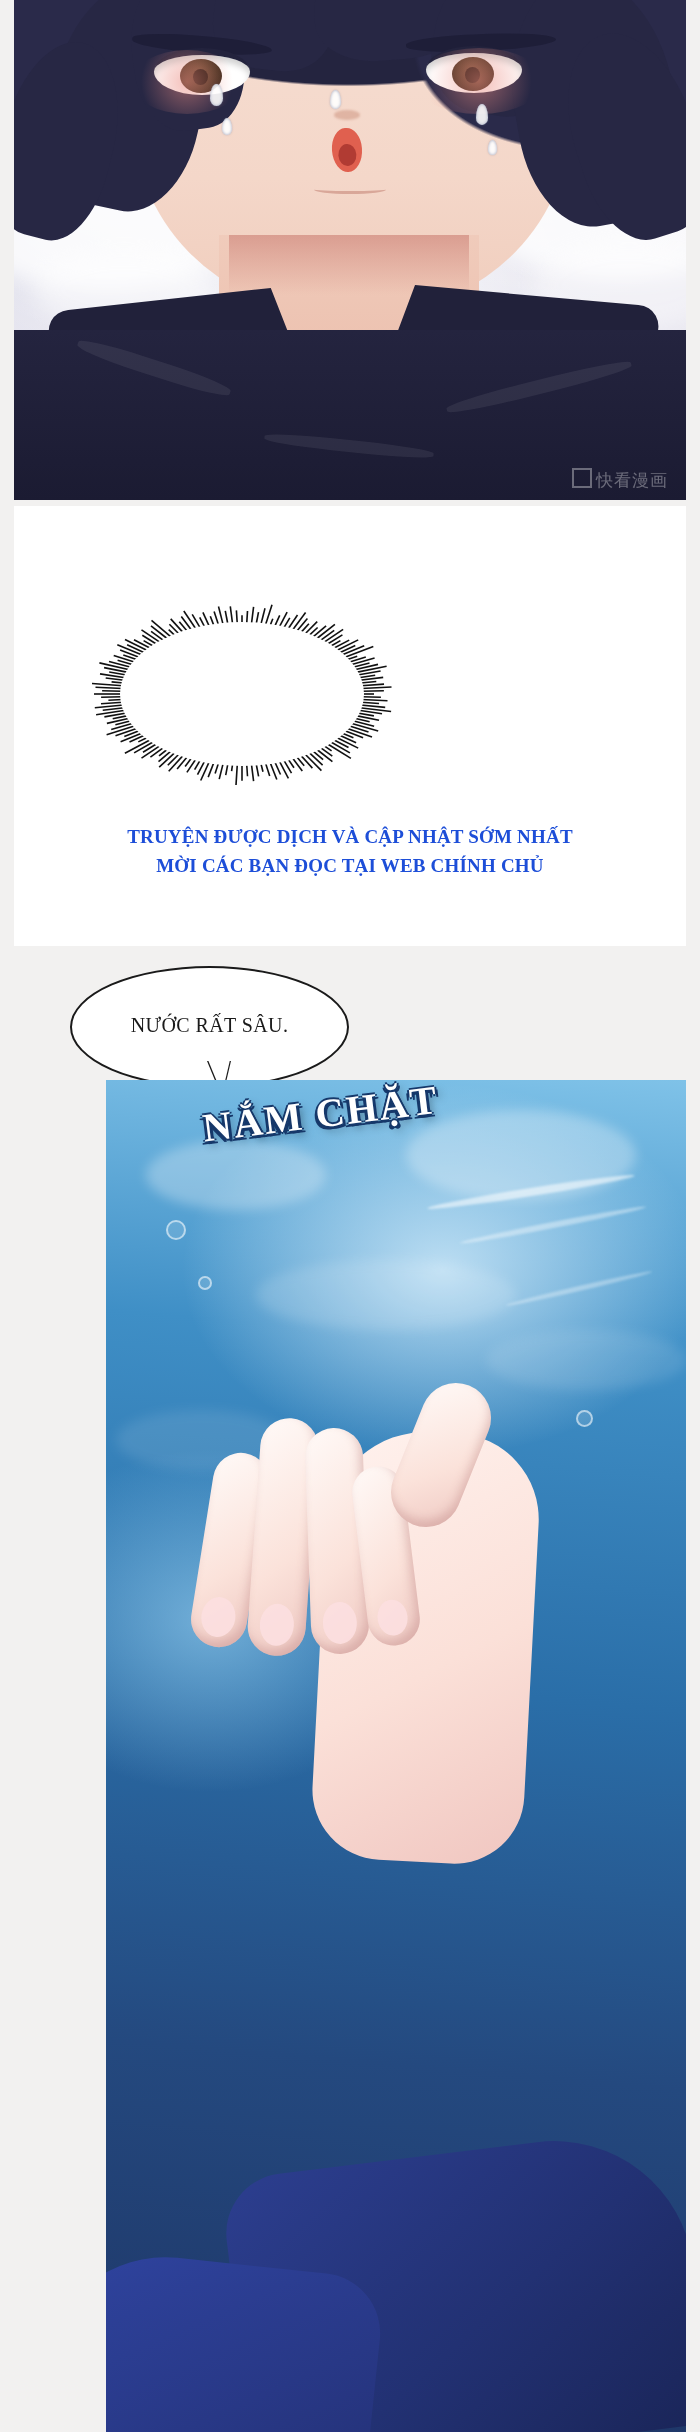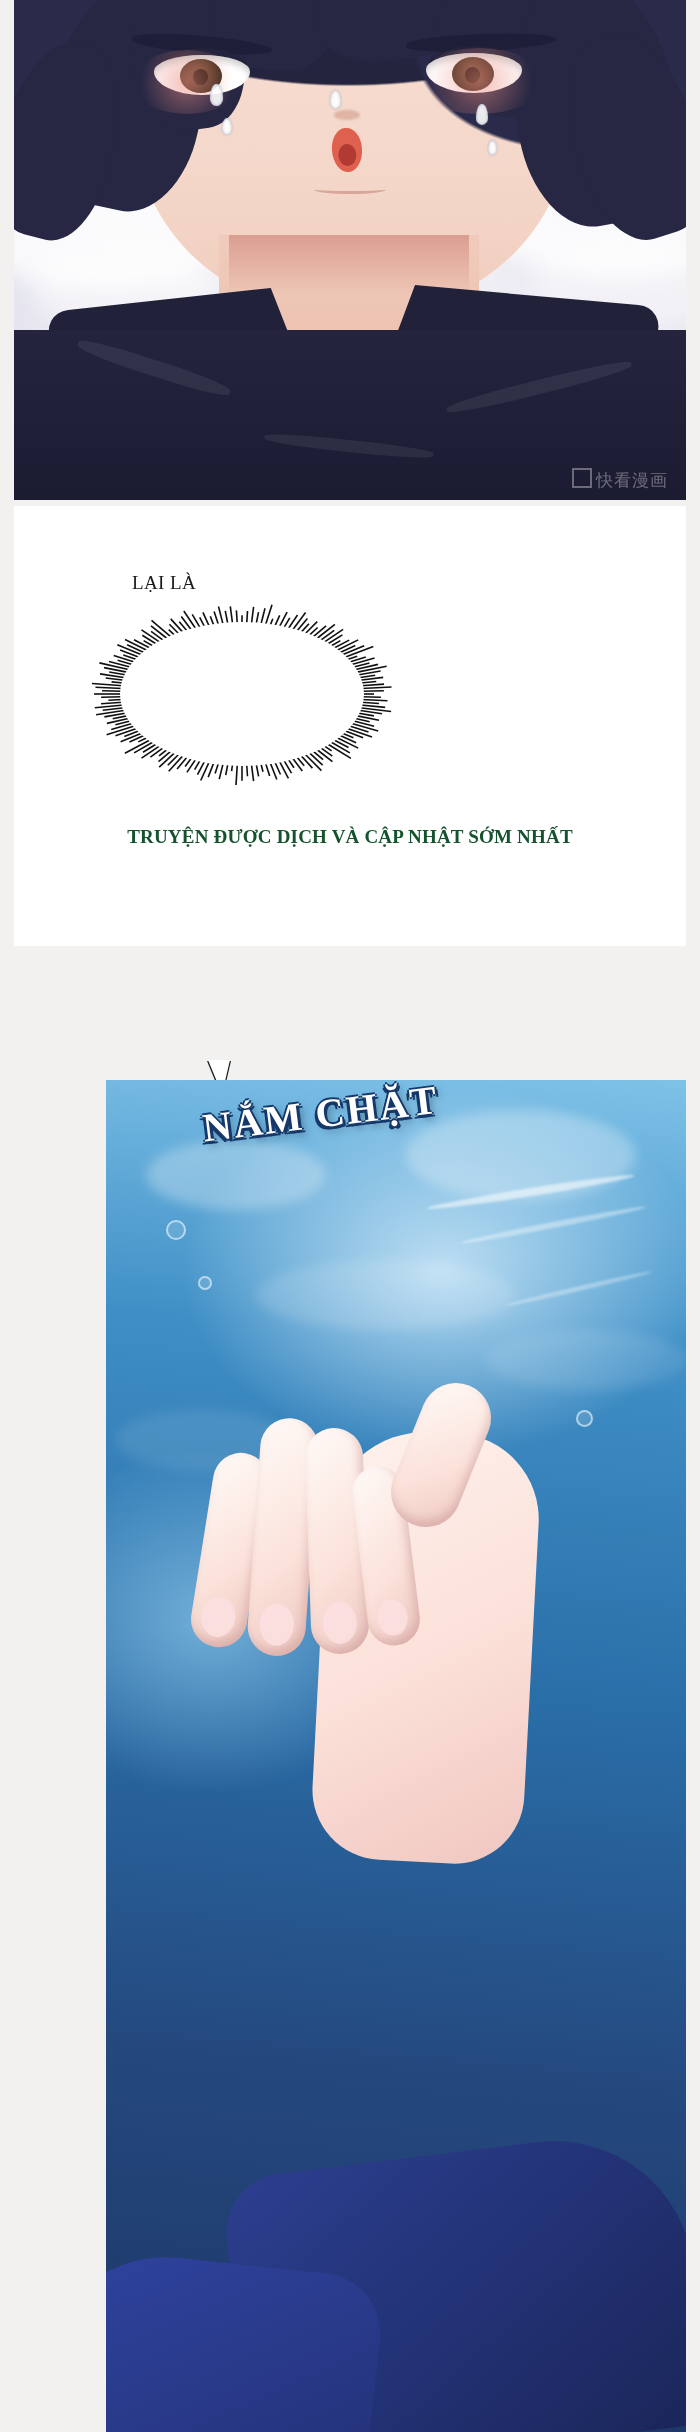--- a/index.html
+++ b/index.html
@@ -236,21 +236,21 @@
     letter-spacing: 0.4px;
   }
 
   
   .credit {
     position: absolute;
     left: 14px;
     top: 823px;
     width: 672px;
     text-align: center;
-    color: #14532d;
+    color: #1d4ed8;
     font-family: "Liberation Serif", serif;
     font-size: 19px;
     line-height: 1.5;
     letter-spacing: 0.2px;
     font-weight: 600;
   }
   .credit div { white-space: nowrap; }
 
   
   .bubble {
@@ -612,28 +612,31 @@
             <line x1="267.7" y1="84.3" x2="291.2" y2="81.4"></line>
             <line x1="268.5" y1="87.0" x2="284.3" y2="85.5"></line>
             <line x1="269.2" y1="89.8" x2="292.0" y2="88.1"></line>
             <line x1="269.6" y1="92.5" x2="299.5" y2="91.0"></line>
             <line x1="269.9" y1="95.3" x2="291.9" y2="94.7"></line>
           </g>
         <ellipse cx="150" cy="98" rx="122" ry="72" fill="#ffffff" stroke="none"></ellipse>
       </svg>
     </div>
     <div class="burst-text">
-      <div>LẠI LÀ</div>
     </div>
   </div>
 
   <div class="credit">
     <div>TRUYỆN ĐƯỢC DỊCH VÀ CẬP NHẬT SỚM NHẤT</div>
+    <div>MỜI CÁC BẠN ĐỌC TẠI WEB CHÍNH CHỦ</div>
   </div>
 
+  <div class="bubble">
+    <div class="bubble-text">NƯỚC RẤT SÂU.</div>
+  </div>
   <div class="bubble-tail"></div>
 
   <div class="panel3">
     <div class="p3-water"></div>
 
     <div class="p3-caustic" style="left:40px; top:60px; width:180px; height:70px;"></div>
     <div class="p3-caustic" style="left:300px; top:30px; width:230px; height:90px;"></div>
     <div class="p3-caustic" style="left:150px; top:180px; width:260px; height:70px; opacity:.5;"></div>
     <div class="p3-caustic" style="left:380px; top:250px; width:200px; height:60px; opacity:.4;"></div>
     <div class="p3-caustic" style="left:10px; top:330px; width:170px; height:60px; opacity:.35;"></div>

